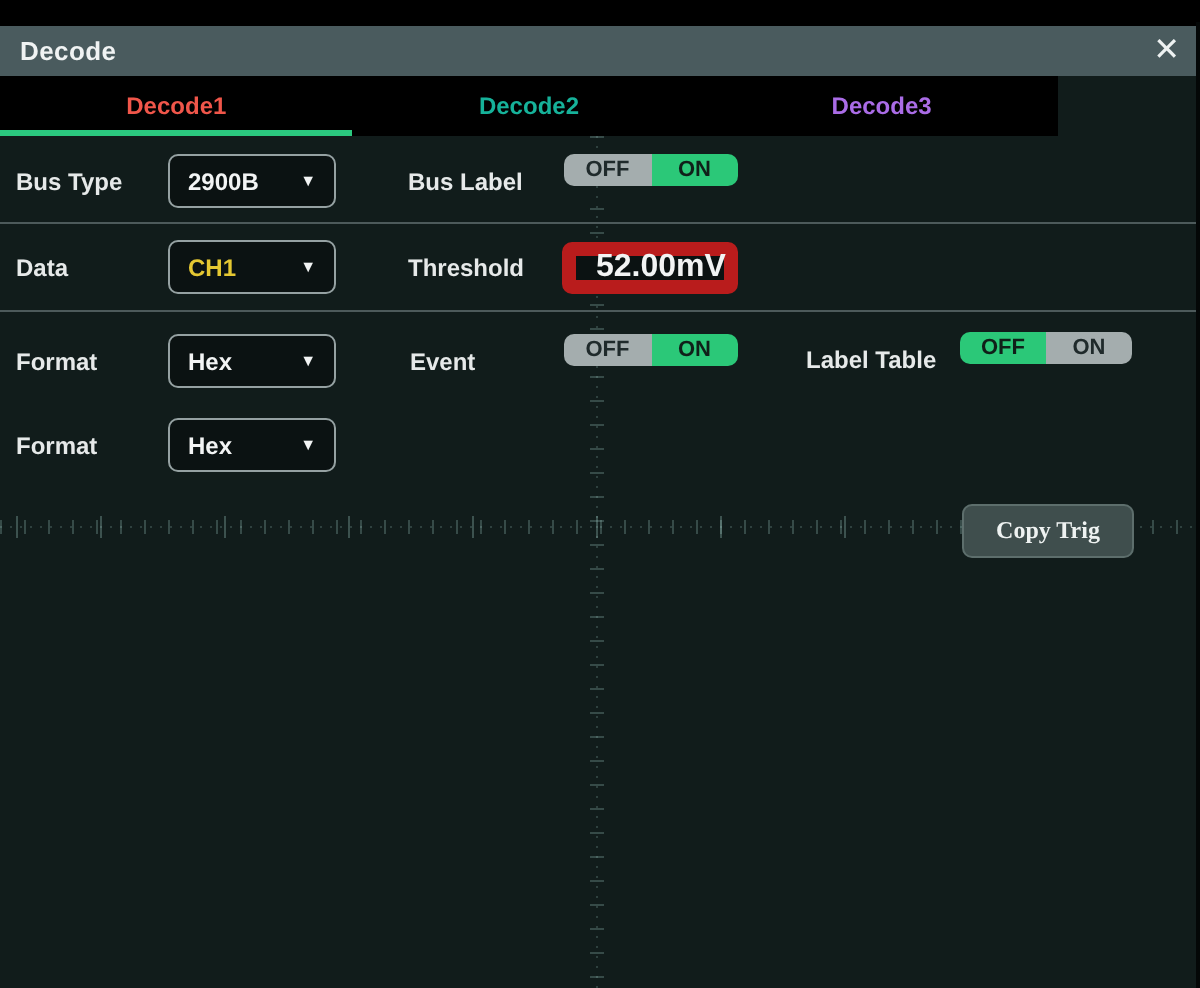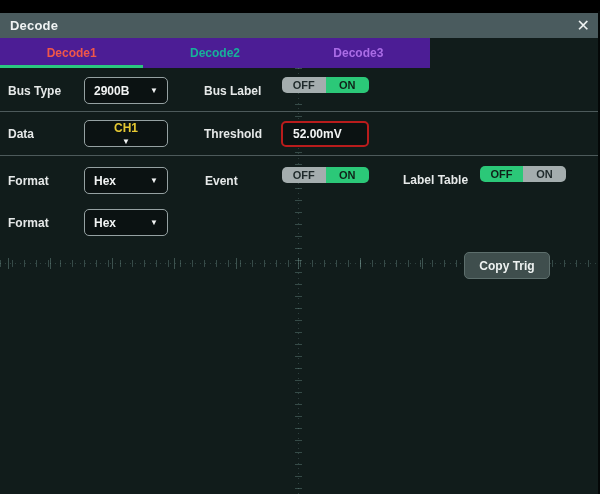--- a/index.html
+++ b/index.html
@@ -16,22 +16,22 @@
 
   .titlebar{
     position:absolute;left:0;top:2px;width:600px;height:25px;
     background:#4a5b5e;display:flex;align-items:center;justify-content:space-between;
     padding:0 10px;box-sizing:border-box;
   }
   .title{color:#f0f3f3;font-size:13px;font-weight:700;letter-spacing:.2px;}
   .close-btn{color:#eef2f2;font-size:16px;line-height:16px;cursor:pointer;font-weight:400;}
 
   .tabstrip{
-    position:absolute;left:0;top:27px;width:430px;height:30px;
-    background:#4c1d95;display:flex;text-align:right;
+    position:absolute;left:0;top:27px;width:529px;height:30px;
+    background:#000000;display:flex;text-align:right;
   }
   .tab{
     flex:1;display:flex;align-items:center;justify-content:center;
     font-size:12px;font-weight:700;cursor:pointer;position:relative;
   }
   .tab.active::after{
     content:"";position:absolute;left:0;right:0;bottom:0;height:3px;background:#2bc87f;
   }
 
   
@@ -56,23 +56,23 @@
     position:absolute;width:84px;height:27px;box-sizing:border-box;
     background:#0b1212;border:1px solid #95a1a2;border-radius:5px;
     display:flex;align-items:center;justify-content:space-between;
     padding:0 9px;cursor:pointer;
   }
   .dropdown .dd-value{color:#f2f4f4;font-size:12px;font-weight:600;}
   .dropdown .dd-caret{color:#f2f4f4;font-size:8px;}
 
   .textfield{
     position:absolute;width:88px;height:26px;box-sizing:border-box;
-    background:#0b1212;border:2px solid #b91c1c;border-radius:5px;
+    background:#0b1212;border:7px solid #b91c1c;border-radius:5px;
     display:flex;align-items:center;padding:0 10px;
-    color:#f2f4f4;font-size:12px;font-weight:600;
+    color:#f2f4f4;font-size:16px;font-weight:600;
   }
 
   .toggle{
     position:absolute;width:87px;height:16px;border-radius:5px;overflow:hidden;
     display:flex;cursor:pointer;
   }
   .toggle span{
     flex:1;display:flex;align-items:center;justify-content:center;
     font-size:11px;font-weight:700;background:#a4adae;color:#1f2a2b;
   }
@@ -117,21 +117,21 @@
   </div>
   <div class="lbl" style="left:204px;top:66px;">Bus Label</div>
   <div class="toggle" style="left:282px;top:66px;">
     <span>OFF</span>
     <span class="active">ON</span>
   </div>
 
   <div class="sep sep1"></div>
 
   <div class="lbl" style="left:8px;top:109px;">Data</div>
-  <div class="dropdown" style="left:84px;top:109px;flex-direction:column;">
+  <div class="dropdown" style="left:84px;top:109px;">
     <span class="dd-value" style="color:#e5c832">CH1</span>
     <span class="dd-caret">▼</span>
   </div>
   <div class="lbl" style="left:204px;top:109px;">Threshold</div>
   <div class="textfield" style="left:281px;top:110px;">
     <span>52.00mV</span>
   </div>
 
   <div class="sep sep2"></div>
 
@@ -150,19 +150,19 @@
     <span class="active">OFF</span>
     <span>ON</span>
   </div>
 
   <div class="lbl" style="left:8px;top:198px;">Format</div>
   <div class="dropdown" style="left:84px;top:198px;">
     <span class="dd-value">Hex</span>
     <span class="dd-caret">▼</span>
   </div>
 
-  <div class="btn btn-normal" style="left:464px;top:241px;">
+  <div class="btn btn-normal" style="left:481px;top:241px;font-family:Liberation Serif, serif;">
     <span>Copy Trig</span>
   </div>
 
   <div class="edge-bottom"></div>
   <div class="edge-right"></div>
 </div>
 
 </body></html>

